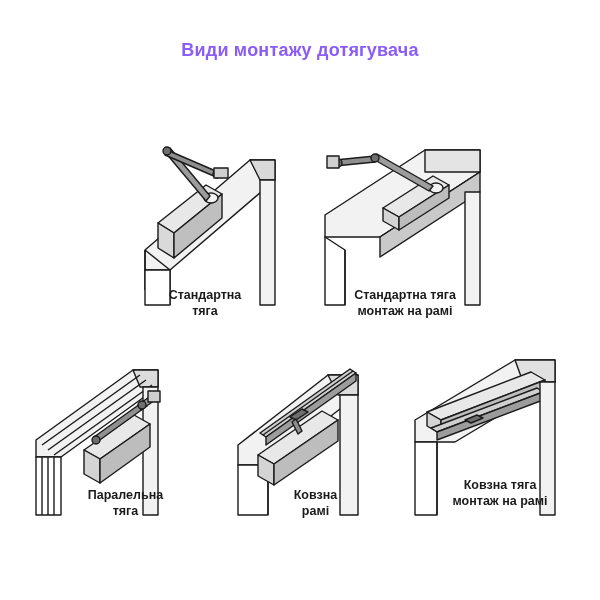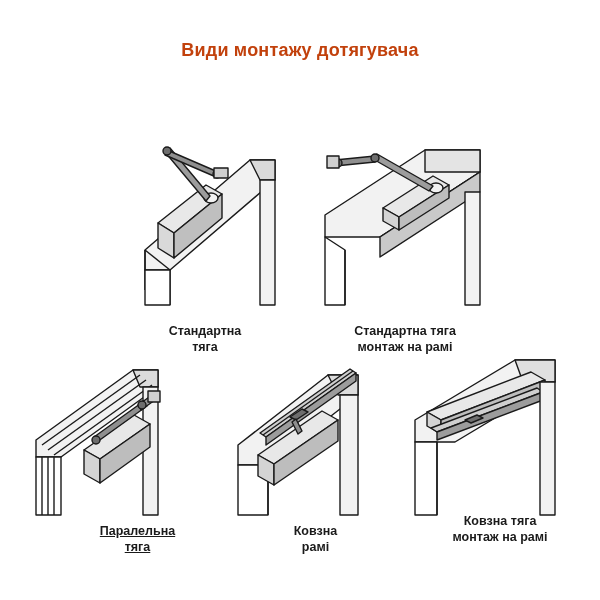--- a/index.html
+++ b/index.html
@@ -23,50 +23,49 @@
   }
   .title {
     position: absolute;
     top: 40px;
     left: 0;
     width: 600px;
     text-align: center;
     font-size: 18px;
     font-weight: 700;
     letter-spacing: 0.2px;
-    color: #c2410c;
+    color: #8b5cf6;
   }
   .panel {
     position: absolute;
   }
   .panel .art {
     position: absolute;
     left: 0;
     top: 0;
   }
   .caption {
     position: absolute;
     text-align: center;
     font-size: 12.5px;
     font-weight: 700;
     line-height: 1.25;
     color: #1a1a1a;
     white-space: pre-line;
-    margin-top: 36px;
   }
   
   #panel-standard      { left: 110px; top: 130px;  width: 190px; height: 185px; }
   #panel-standard-frame{ left: 305px; top: 130px;  width: 200px; height: 185px; }
   #panel-parallel      { left: 28px;  top: 345px;  width: 195px; height: 175px; }
   #panel-slide         { left: 228px; top: 355px;  width: 175px; height: 165px; }
   #panel-slide-frame   { left: 405px; top: 350px;  width: 195px; height: 170px; }
 
   #cap-standard       { left: 110px; top: 288px; width: 190px; }
   #cap-standard-frame { left: 300px; top: 288px; width: 210px; }
-  #cap-parallel       { left: 40px;  top: 488px; width: 195px; text-decoration: underline; }
+  #cap-parallel       { left: 28px;  top: 488px; width: 195px; }
   #cap-slide          { left: 228px; top: 488px; width: 175px; }
   #cap-slide-frame    { left: 400px; top: 478px; width: 200px; }
 </style>
 </head>
 <body>
 
 <div id="page">
 
   <div class="title">Види монтажу дотягувача</div>
 

